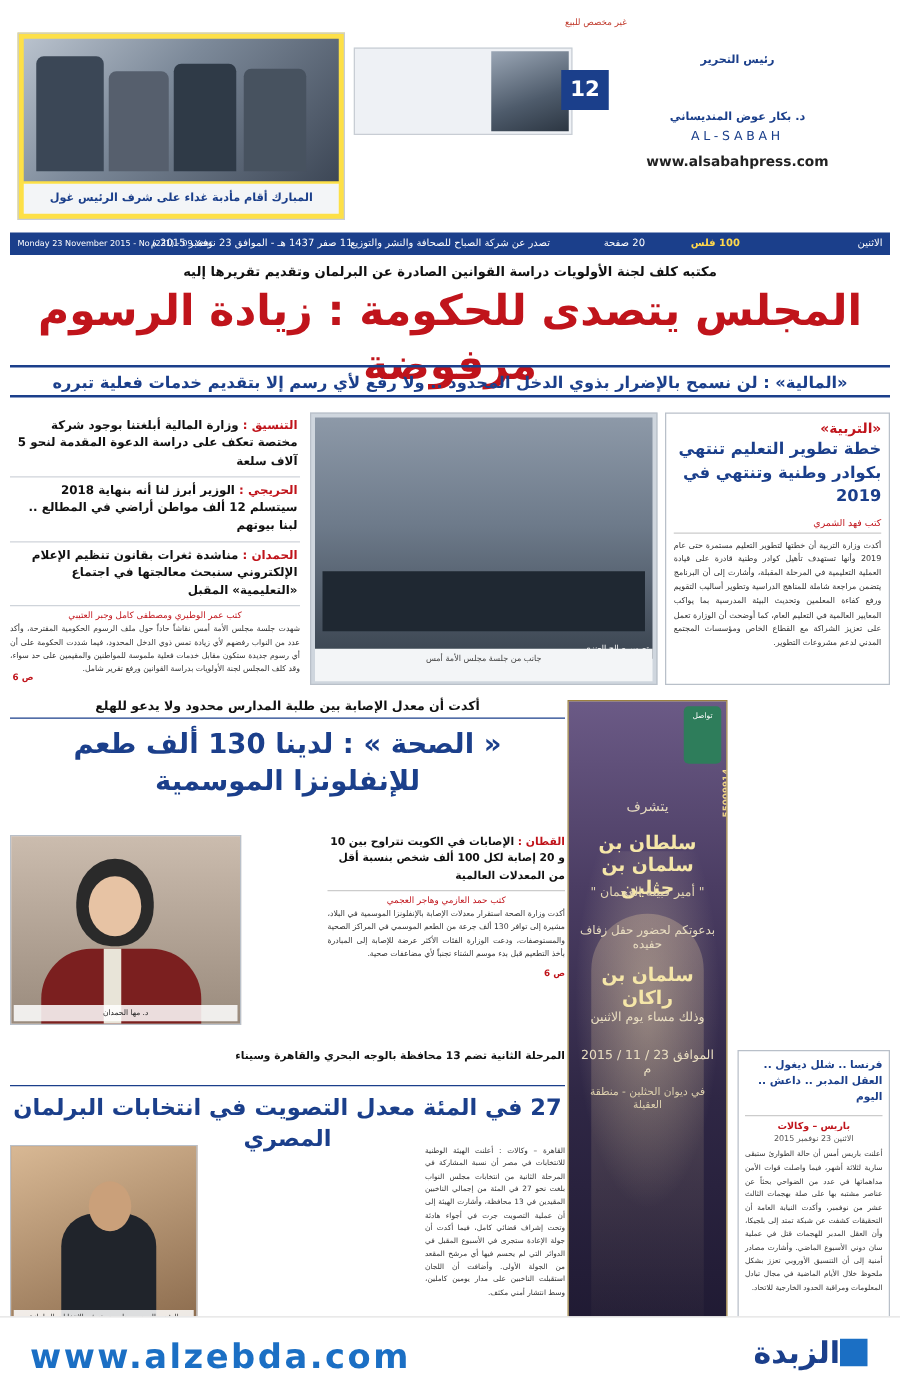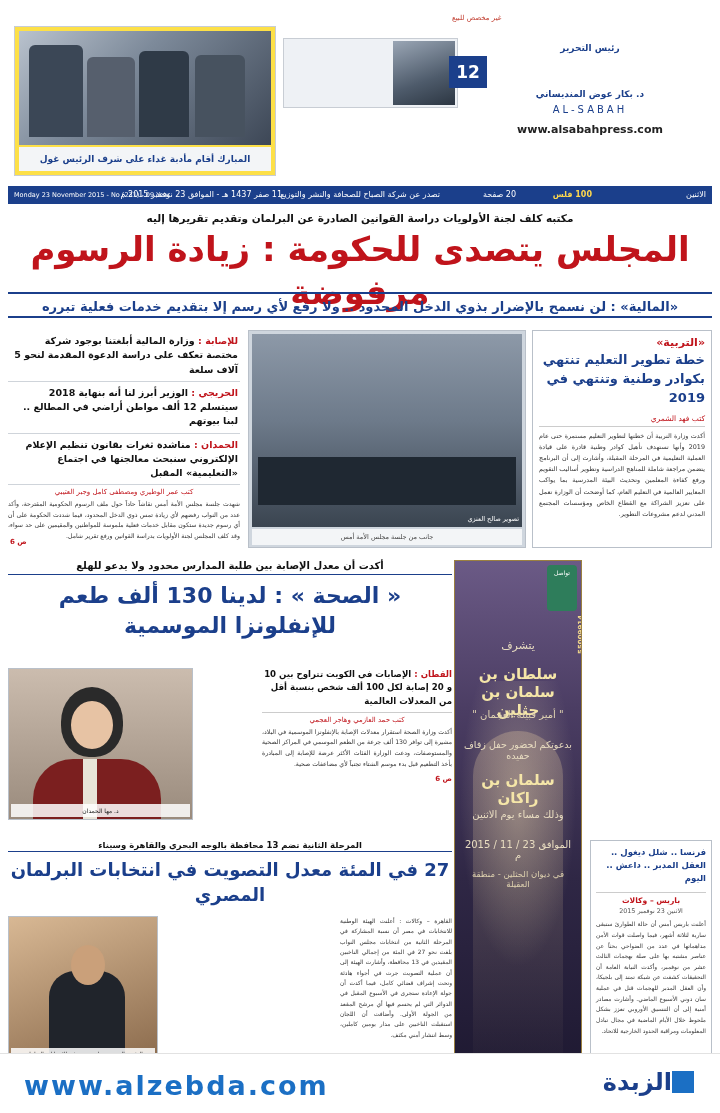--- a/index.html
+++ b/index.html
@@ -107,21 +107,21 @@
   .cr-title { font-size:13px; font-weight:bold; color:#1b3f8b; line-height:1.45; margin-top:2px;}
   .cr-byline { font-size:7.5px; color:#c0141b; margin-top:6px; border-bottom:1px solid #ccc; padding-bottom:3px;}
   .cr-body { font-size:6.4px; line-height:1.75; color:#333; margin-top:4px; text-align:justify; }
 
   .col-photo {
     position:absolute; right:186px; top:0; width:278px; height:218px;
     border:1px solid #b9c0c9; overflow:hidden; background:#cfd6de;
   }
   .cp-img { position:absolute; inset:3px 3px 20px 3px; background:linear-gradient(180deg,#8d99a8 0%,#6d7a8a 45%,#3a4450 100%); }
   .cp-table { position:absolute; left:6px; right:6px; bottom:22px; height:48px; background:#1f2832; }
-  .cp-cap { position:absolute; left:3px; right:3px; bottom:2px; height:16px; background:#f3f5f7; font-size:6.5px; color:#444; text-align:center; line-height:16px; }
+  .cp-cap { position:absolute; left:3px; right:3px; bottom:2px; height:26px; background:#f3f5f7; font-size:6.5px; color:#444; text-align:center; line-height:16px; }
   .cp-credit{ position:absolute; right:6px; bottom:24px; font-size:6.5px; color:#fff; }
 
   .col-left {
     position:absolute; left:0; top:0; width:232px; height:218px; text-align:right;
   }
   .brief { border-bottom:1px solid #cfd4da; padding:4px 2px; }
   .brief .bt { font-size:9.5px; line-height:1.5; font-weight:bold; color:#111; }
   .brief .bt .lead { color:#c0141b; }
   .cl-byline { font-size:7px; color:#c0141b; margin-top:3px; text-align:center;}
   .cl-body { font-size:6.2px; line-height:1.7; color:#333; text-align:justify; margin-top:3px;}
@@ -142,21 +142,21 @@
   }
   .h-photo .bg { position:absolute; inset:0; background:linear-gradient(180deg,#cbbcae,#9a8b7d); }
   .h-photo .head { position:absolute; left:52px; top:18px; width:62px; height:70px; background:#2a2a2a; border-radius:50% 50% 45% 45%; }
   .h-photo .face { position:absolute; left:62px; top:32px; width:42px; height:48px; background:#e7c3a4; border-radius:50%; }
   .h-photo .body { position:absolute; left:24px; bottom:0; width:128px; height:60px; background:#7b1f1f; border-radius:40px 40px 0 0;}
   .h-photo .sash{ position:absolute; left:74px; bottom:0; width:14px; height:60px; background:#e8e4d8;}
   .h-cap { position:absolute; left:2px; right:2px; bottom:2px; height:13px; background:rgba(255,255,255,.85); font-size:6px; text-align:center; line-height:13px;}
 
   
   .egypt { position:absolute; top:840px; right:268px; left:8px; height:250px; }
-  .e-kicker { text-align:center; font-size:8.5px; font-weight:bold; color:#111; border-bottom:1px solid #1b3f8b; padding-bottom:1px;}
+  .e-kicker { text-align:right; font-size:8.5px; font-weight:bold; color:#111; border-bottom:1px solid #1b3f8b; padding-bottom:18px;}
   .e-head { text-align:center; font-size:18px; font-weight:bold; color:#1b3f8b; line-height:1.4; margin-top:5px;}
   .e-cols { position:absolute; top:76px; right:0; left:0; bottom:0; }
   .e-text { position:absolute; right:0; top:0; width:112px; font-size:5.9px; line-height:1.75; color:#333; text-align:justify;}
   .e-photo { position:absolute; left:0; top:0; width:150px; height:148px; border:1px solid #b9c0c9; overflow:hidden; background:#c9a07a;}
   .e-photo .bg { position:absolute; inset:0; background:linear-gradient(160deg,#d8b894,#8a6a4c);}
   .e-photo .suit { position:absolute; left:40px; bottom:0; width:76px; height:92px; background:#20242b; border-radius:26px 26px 0 0;}
   .e-photo .face { position:absolute; left:62px; bottom:78px; width:34px; height:40px; background:#caa07a; border-radius:50%;}
   .e-cap { position:absolute; left:2px; right:2px; bottom:2px; height:13px; background:rgba(255,255,255,.85); font-size:5.5px; text-align:center; line-height:13px;}
   .e-more { position:absolute; left:2px; bottom:-2px; font-size:7px; color:#c0141b; font-weight:bold;}
 
@@ -257,21 +257,21 @@
     <div class="col-photo">
       <div class="cp-img">
         <div class="cp-table"></div>
       </div>
       <div class="cp-credit">تصوير صالح العنزي</div>
       <div class="cp-cap">جانب من جلسة مجلس الأمة أمس</div>
     </div>
 
     <div class="col-left">
       <div class="brief">
-        <div class="bt"><span class="lead">للإصابة :</span>
+        <div class="bt"><span class="lead">التنسيق :</span>
           <span>وزارة المالية أبلغتنا بوجود شركة مختصة تعكف على دراسة الدعوة المقدمة لنحو 5 آلاف سلعة</span></div>
       </div>
       <div class="brief">
         <div class="bt"><span class="lead">الحريجي :</span>
           <span>الوزير أبرز لنا أنه بنهاية 2018 سيتسلم 12 ألف مواطن أراضي في المطالع .. لبنا بيوتهم</span></div>
       </div>
       <div class="brief">
         <div class="bt"><span class="lead">الحمدان :</span>
           <span>مناشدة ثغرات بقانون تنظيم الإعلام الإلكتروني سنبحث معالجتها في اجتماع «التعليمية» المقبل</span></div>
       </div>

